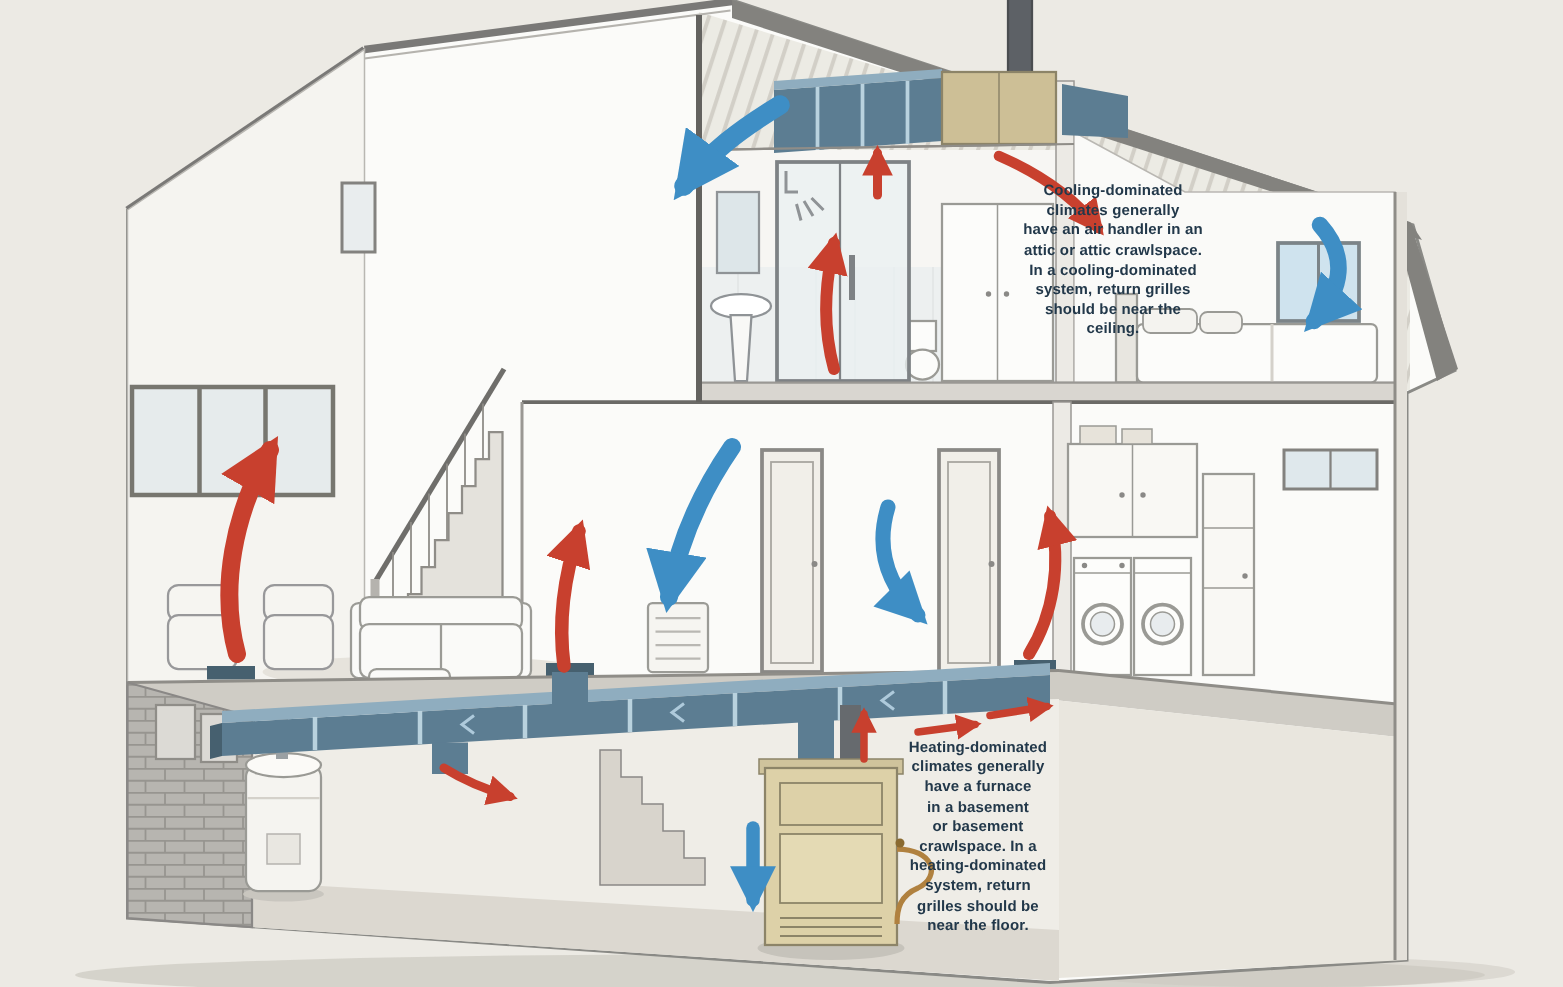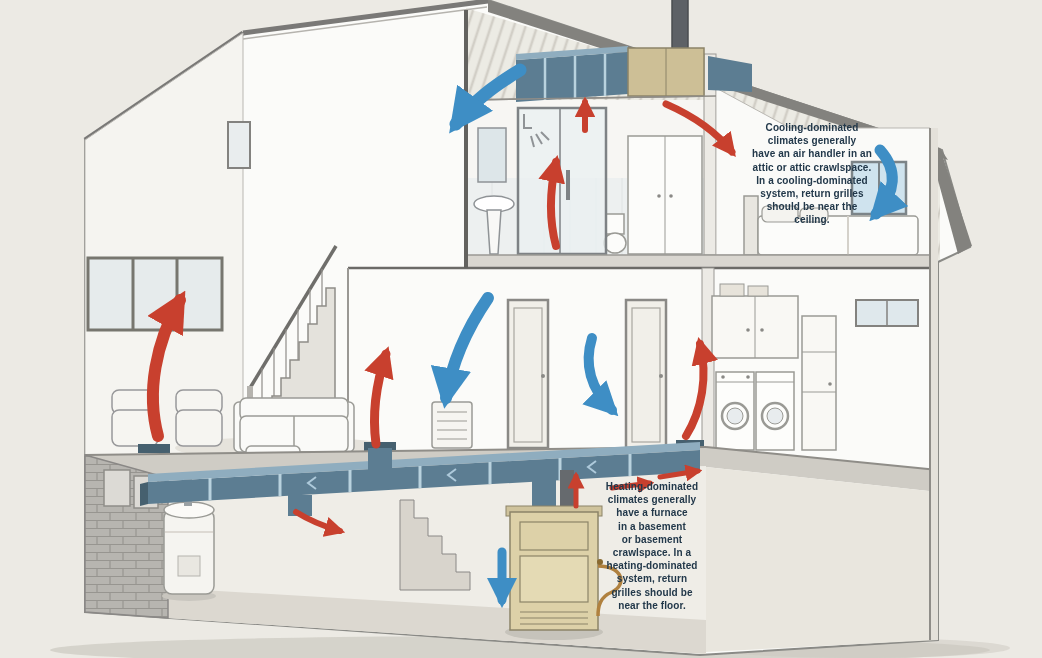--- a/index.html
+++ b/index.html
@@ -1,22 +1,22 @@
 <!DOCTYPE html>
 <html><head>
 <meta charset="utf-8">
 <style>
   html,body{margin:0;padding:0;background:#e7e4dd;}
   .stage{position:relative;width:1042px;height:658px;margin:0 auto;overflow:hidden;
          font-family:"Liberation Sans",sans-serif;background:#eceae4;}
   .stage svg{position:absolute;left:0;top:0;}
   .note{position:absolute;color:#22384a;font-size:10px;line-height:1.32;font-weight:600;
         text-align:center;white-space:pre-line;letter-spacing:.1px;}
-  #note-cooling{left:748px;top:121px;width:128px;}
-  #note-heating{left:594px;top:480px;width:116px;}
+  #note-cooling{left:678px;top:121px;width:128px;}
+  #note-heating{left:594px;top:492px;width:116px;}
   .o{fill:none;stroke:#8f8d88;stroke-width:1.5;}
 </style>
 </head>
 <body>
 
 <div class="stage">
 <svg width="1042" height="658" viewBox="0 0 1042 658">
   <defs>
     <marker id="mr" markerWidth="3.4" markerHeight="3.4" refX="2.5" refY="1.7" orient="auto">
       <path d="M0,0 L3.4,1.7 L0,3.4 Z" fill="#c8402e"></path>

